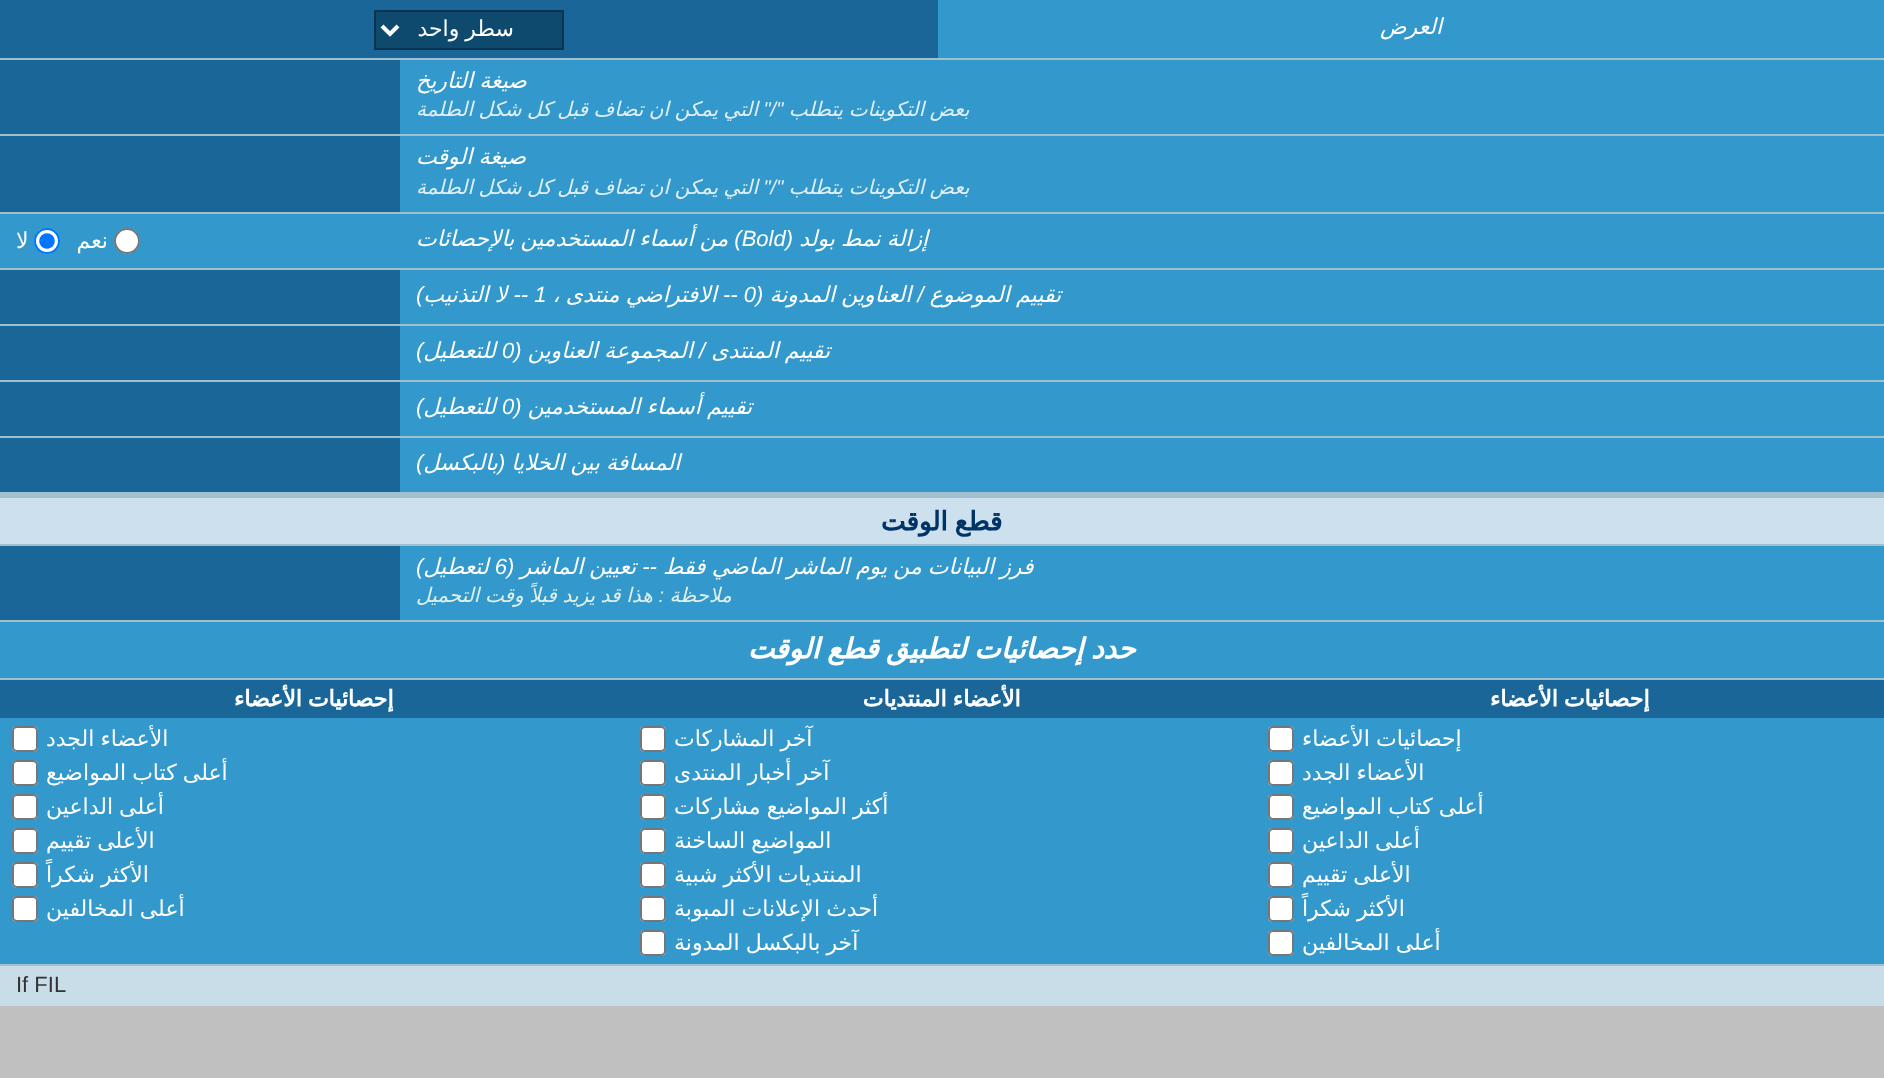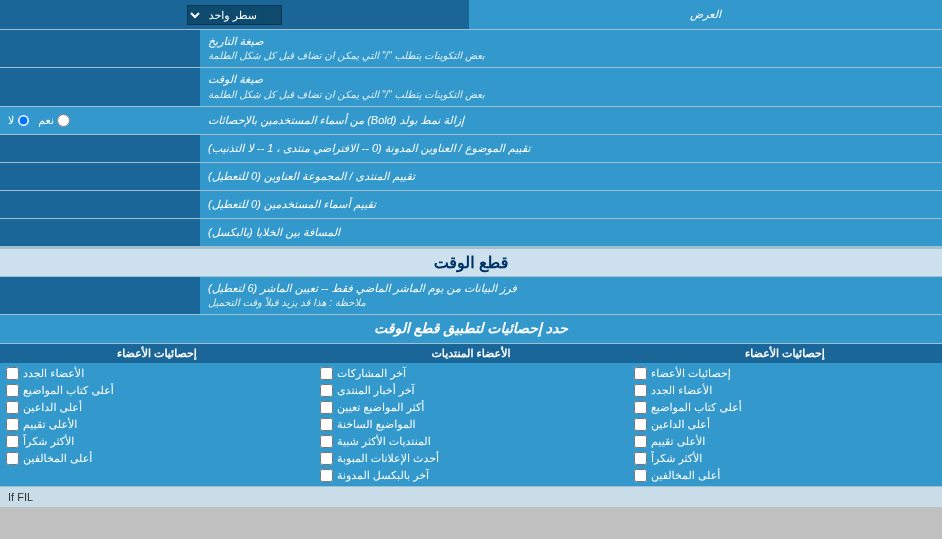--- a/index.html
+++ b/index.html
@@ -67,21 +67,21 @@
       text-align: center;
       font-size: 12px;
       width: 140px;
     }
     .section-header {
       background: #cce0ee;
       color: #003366;
       font-weight: bold;
       text-align: center;
       padding: 4px 8px;
-      font-size: 16px;
+      font-size: 13px;
       border-bottom: 1px solid #a0c0d0;
       border-top: 2px solid #a0c0d0;
     }
     .radio-cell {
       background: #3399cc;
       display: flex;
       align-items: center;
       justify-content: flex-end;
       padding: 4px 8px;
       gap: 8px;
@@ -272,21 +272,21 @@
         <div style="padding:2px 6px;">
           <div class="checkbox-item">
             <span>آخر المشاركات</span>
             <input type="checkbox" style="">
           </div>
           <div class="checkbox-item">
             <span>آخر أخبار المنتدى</span>
             <input type="checkbox" style="">
           </div>
           <div class="checkbox-item">
-            <span>أكثر المواضيع تعيين</span>
+            <span>أكثر المواضيع مشاركات</span>
             <input type="checkbox" style="">
           </div>
           <div class="checkbox-item">
             <span>المواضيع الساخنة</span>
             <input type="checkbox" style="">
           </div>
           <div class="checkbox-item">
             <span>المنتديات الأكثر شبية</span>
             <input type="checkbox" style="">
           </div>

